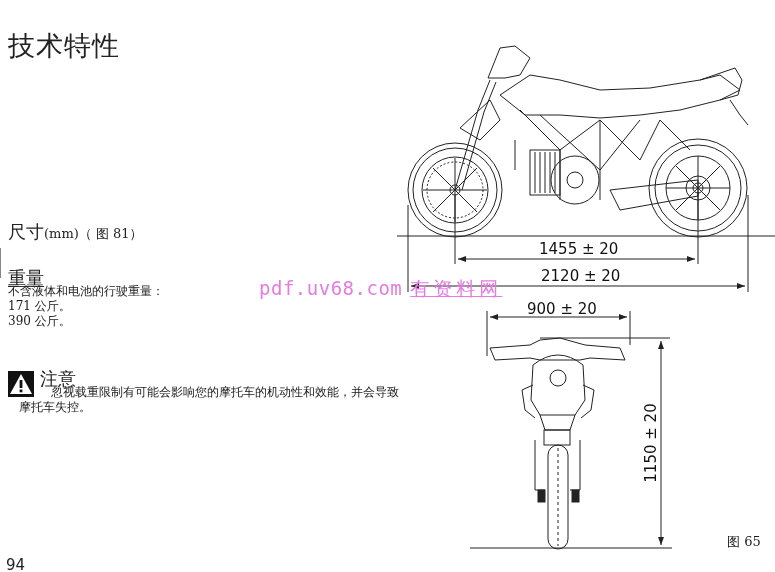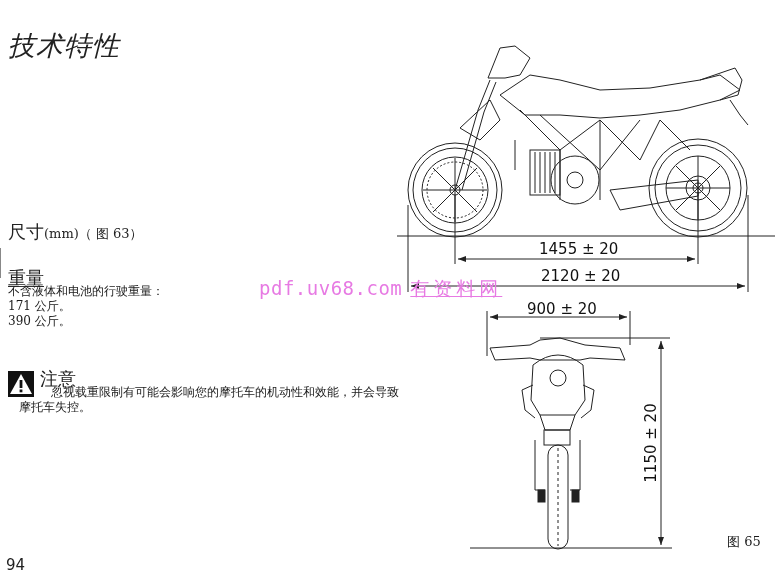--- a/index.html
+++ b/index.html
@@ -1,18 +1,18 @@
 <!DOCTYPE html>
 <html><head>
 <meta charset="utf-8">
 <style>
   html, body { margin:0; padding:0; background:#ffffff; }
   body { width:775px; height:572px; position:relative; overflow:hidden; font-family:"DejaVu Serif","Liberation Serif",serif; color:#1a1a1a; }
   .abs { position:absolute; }
-  .title { left:8px; top:28px; font-size:27px; letter-spacing:1px; font-family:"DejaVu Sans","Liberation Sans",sans-serif; font-weight:normal; color:#222;font-style:italic; }
+  .title { left:8px; top:28px; font-size:27px; letter-spacing:1px; font-family:"DejaVu Sans","Liberation Sans",sans-serif; font-weight:normal; color:#222; }
   .h2 { font-size:18px; font-family:"DejaVu Serif","Liberation Serif",serif; color:#222; }
   .dim-head { left:8px; top:220px; }
   .dim-head .small { font-size:13px; }
   .weight-head { left:8px; top:268px; line-height:20px; }
   .weight-head .underline { border-bottom:1px solid #333; display:inline-block; line-height:17px; }
   .body-text { font-size:12px; line-height:15px; }
   .weight-lines { left:8px; top:284px; }
   .side-bar { left:0px; top:248px; width:1px; height:30px; background:#888; }
   .warn { left:8px; top:369px; width:385px; }
   .warn-icon { position:absolute; left:0; top:2px; width:26px; height:26px; background:#111; }
@@ -24,21 +24,21 @@
   .fig-label { left:727px; top:533px; font-size:13px; }
   .page-num { left:6px; top:556px; font-size:15px; font-family:"DejaVu Sans","Liberation Sans",sans-serif; color:#222; }
   svg { position:absolute; left:0; top:0; }
 </style>
 </head>
 <body>
 
 <div class="abs title">技术特性</div>
 
 <div class="abs dim-head h2">
-  <span>尺寸</span><span class="small">(mm)</span><span class="small">（ 图  63）</span>
+  <span>尺寸</span><span class="small">(mm)</span><span class="small">（ 图  81）</span>
 </div>
 
 <div class="abs side-bar"></div>
 
 <div class="abs weight-head h2">
   <span class="underline">重量</span>
 </div>
 <div class="abs weight-lines body-text">
   <div>不含液体和电池的行驶重量：</div>
   <div>171  公斤。</div>

